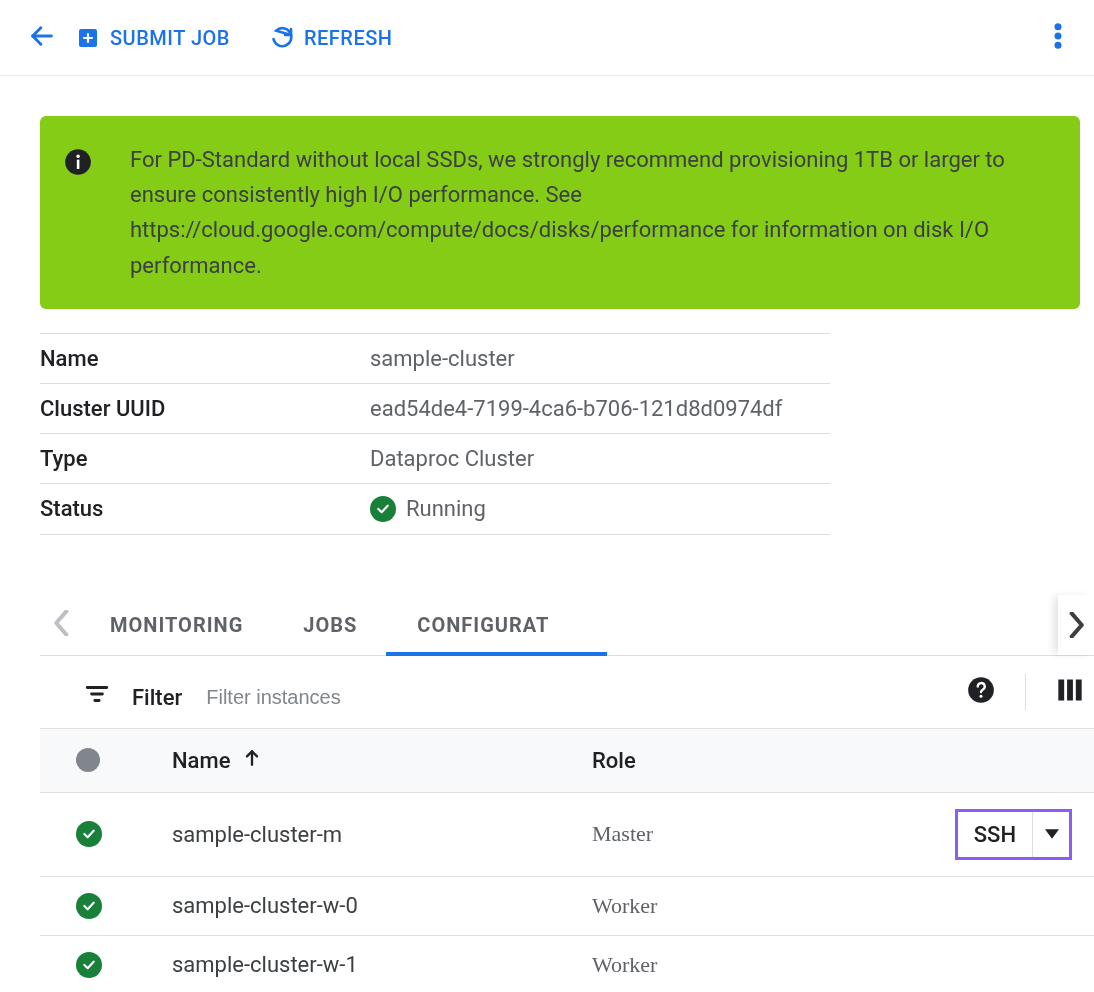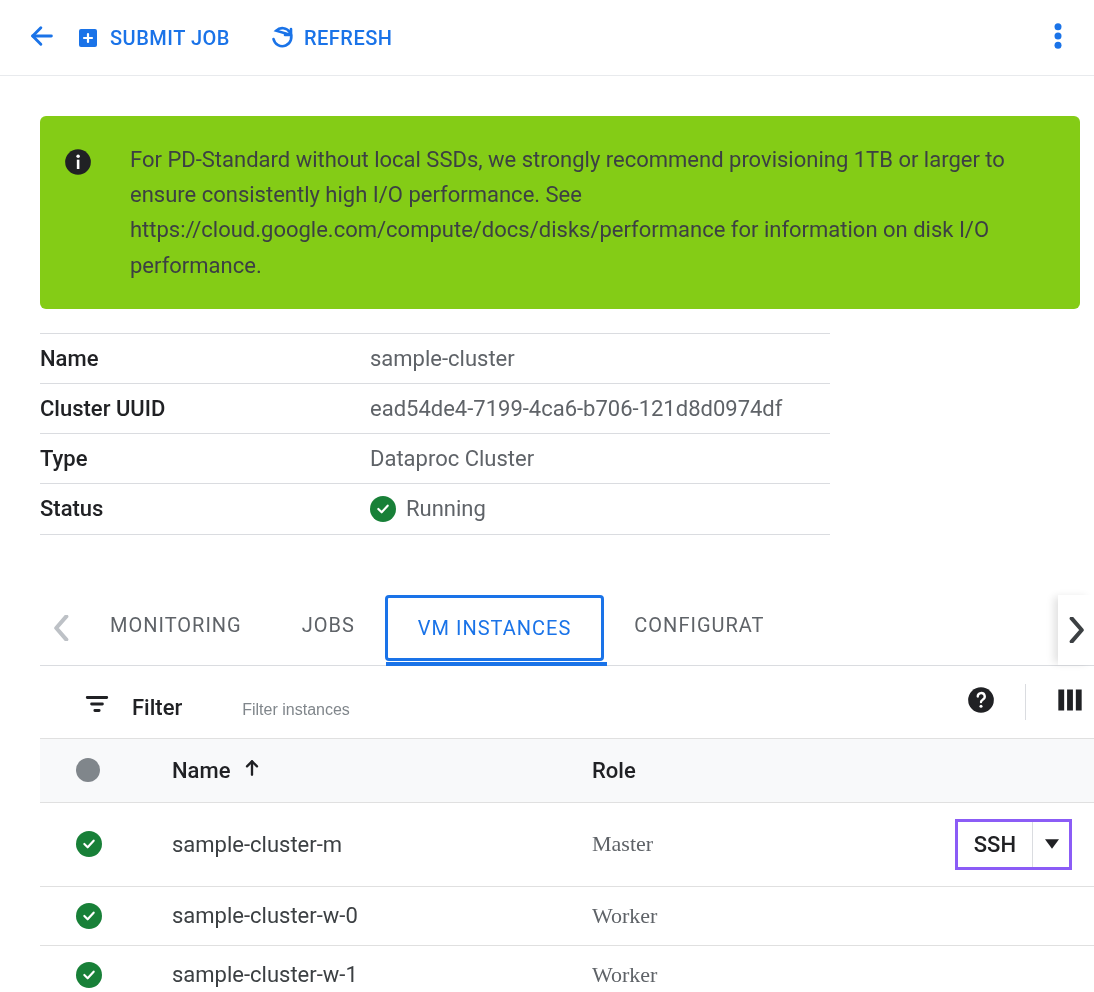--- a/index.html
+++ b/index.html
@@ -130,21 +130,21 @@
     align-items: center;
   }
   .tabs-list {
     display: flex;
     flex: 1;
     overflow: hidden;
   }
   .tab {
     padding: 18px 30px;
     font-size: 20px;
-    font-weight: 400;
+    font-weight: 700;
     letter-spacing: 1px;
     color: #5f6368;
     cursor: pointer;
     white-space: nowrap;
     text-transform: uppercase;
   }
   .tab.active {
     color: #1a73e8;
     border: 3px solid #1a73e8;
     border-radius: 4px;
@@ -166,24 +166,23 @@
     border-bottom: 1px solid #e0e0e0;
     max-width: 1055px;
   }
   .filter-label {
     font-size: 22px;
     font-weight: 500;
   }
   .filter-input {
     border: none;
     outline: none;
-    font-size: 16px;
+    font-size: 20px;
     color: #5f6368;
     flex: 1;
-    margin-left: 36px;
   }
   .filter-input::placeholder { color: #80868b; }
   .filter-actions {
     display: flex;
     align-items: center;
     gap: 30px;
   }
   .divider-v {
     width: 1px;
     height: 36px;
@@ -328,21 +327,20 @@
   <div class="tabs-section">
     <div class="tabs-bar">
       <div class="tab-scroll-btn">
         <svg width="16" height="26" viewBox="0 0 10 18">
             <polyline points="8 1 1 9 8 17" fill="none" stroke="#bdc1c6" stroke-width="2.8" stroke-linecap="round" stroke-linejoin="round"></polyline>
           </svg>
       </div>
       <div class="tabs-list">
         <div class="tab">MONITORING</div>
         <div class="tab">JOBS</div>
-        <div class="tab active">VM INSTANCES</div>
         <div class="tab" style="padding-right:50px">CONFIGURAT</div>
       </div>
       <div class="tab-scroll-btn right">
         <svg width="16" height="26" viewBox="0 0 10 18">
             <polyline points="2 1 9 9 2 17" fill="none" stroke="#3c4043" stroke-width="2.8" stroke-linecap="round" stroke-linejoin="round"></polyline>
           </svg>
       </div>
       <div class="tab-underline" id="tab-underline" style="left: 346.25px; width: 220.531px;"></div>
     </div>
 

